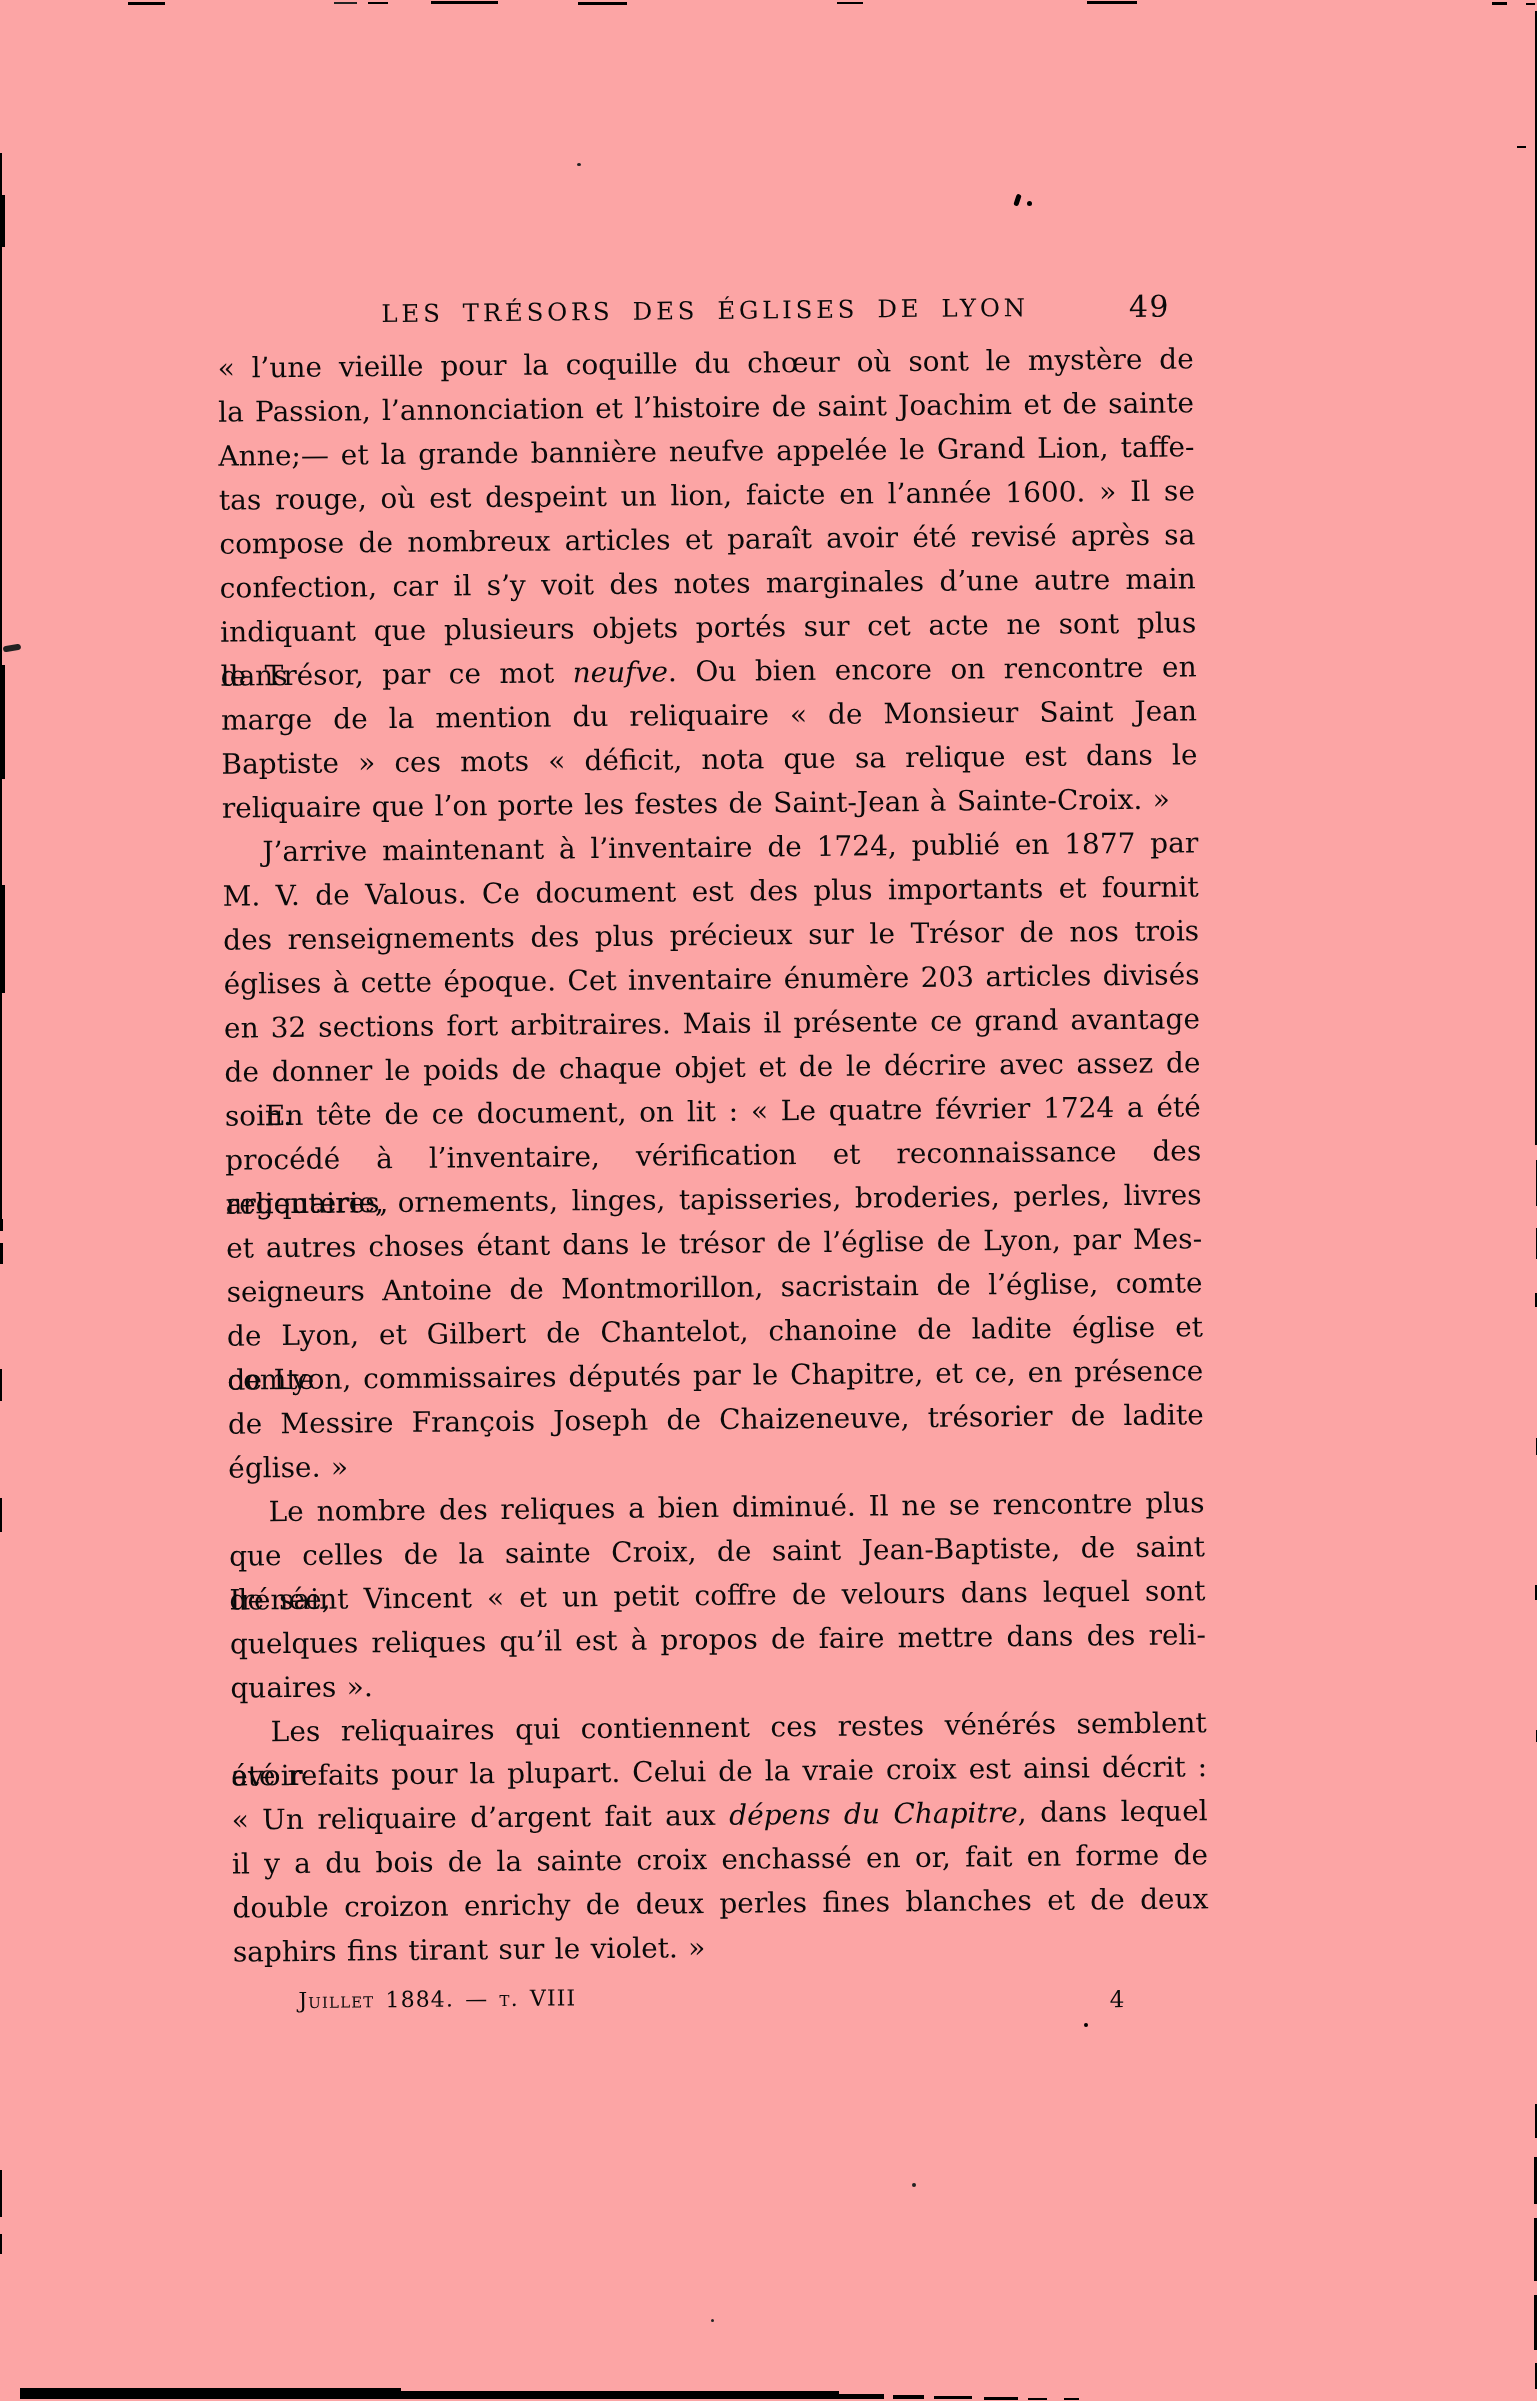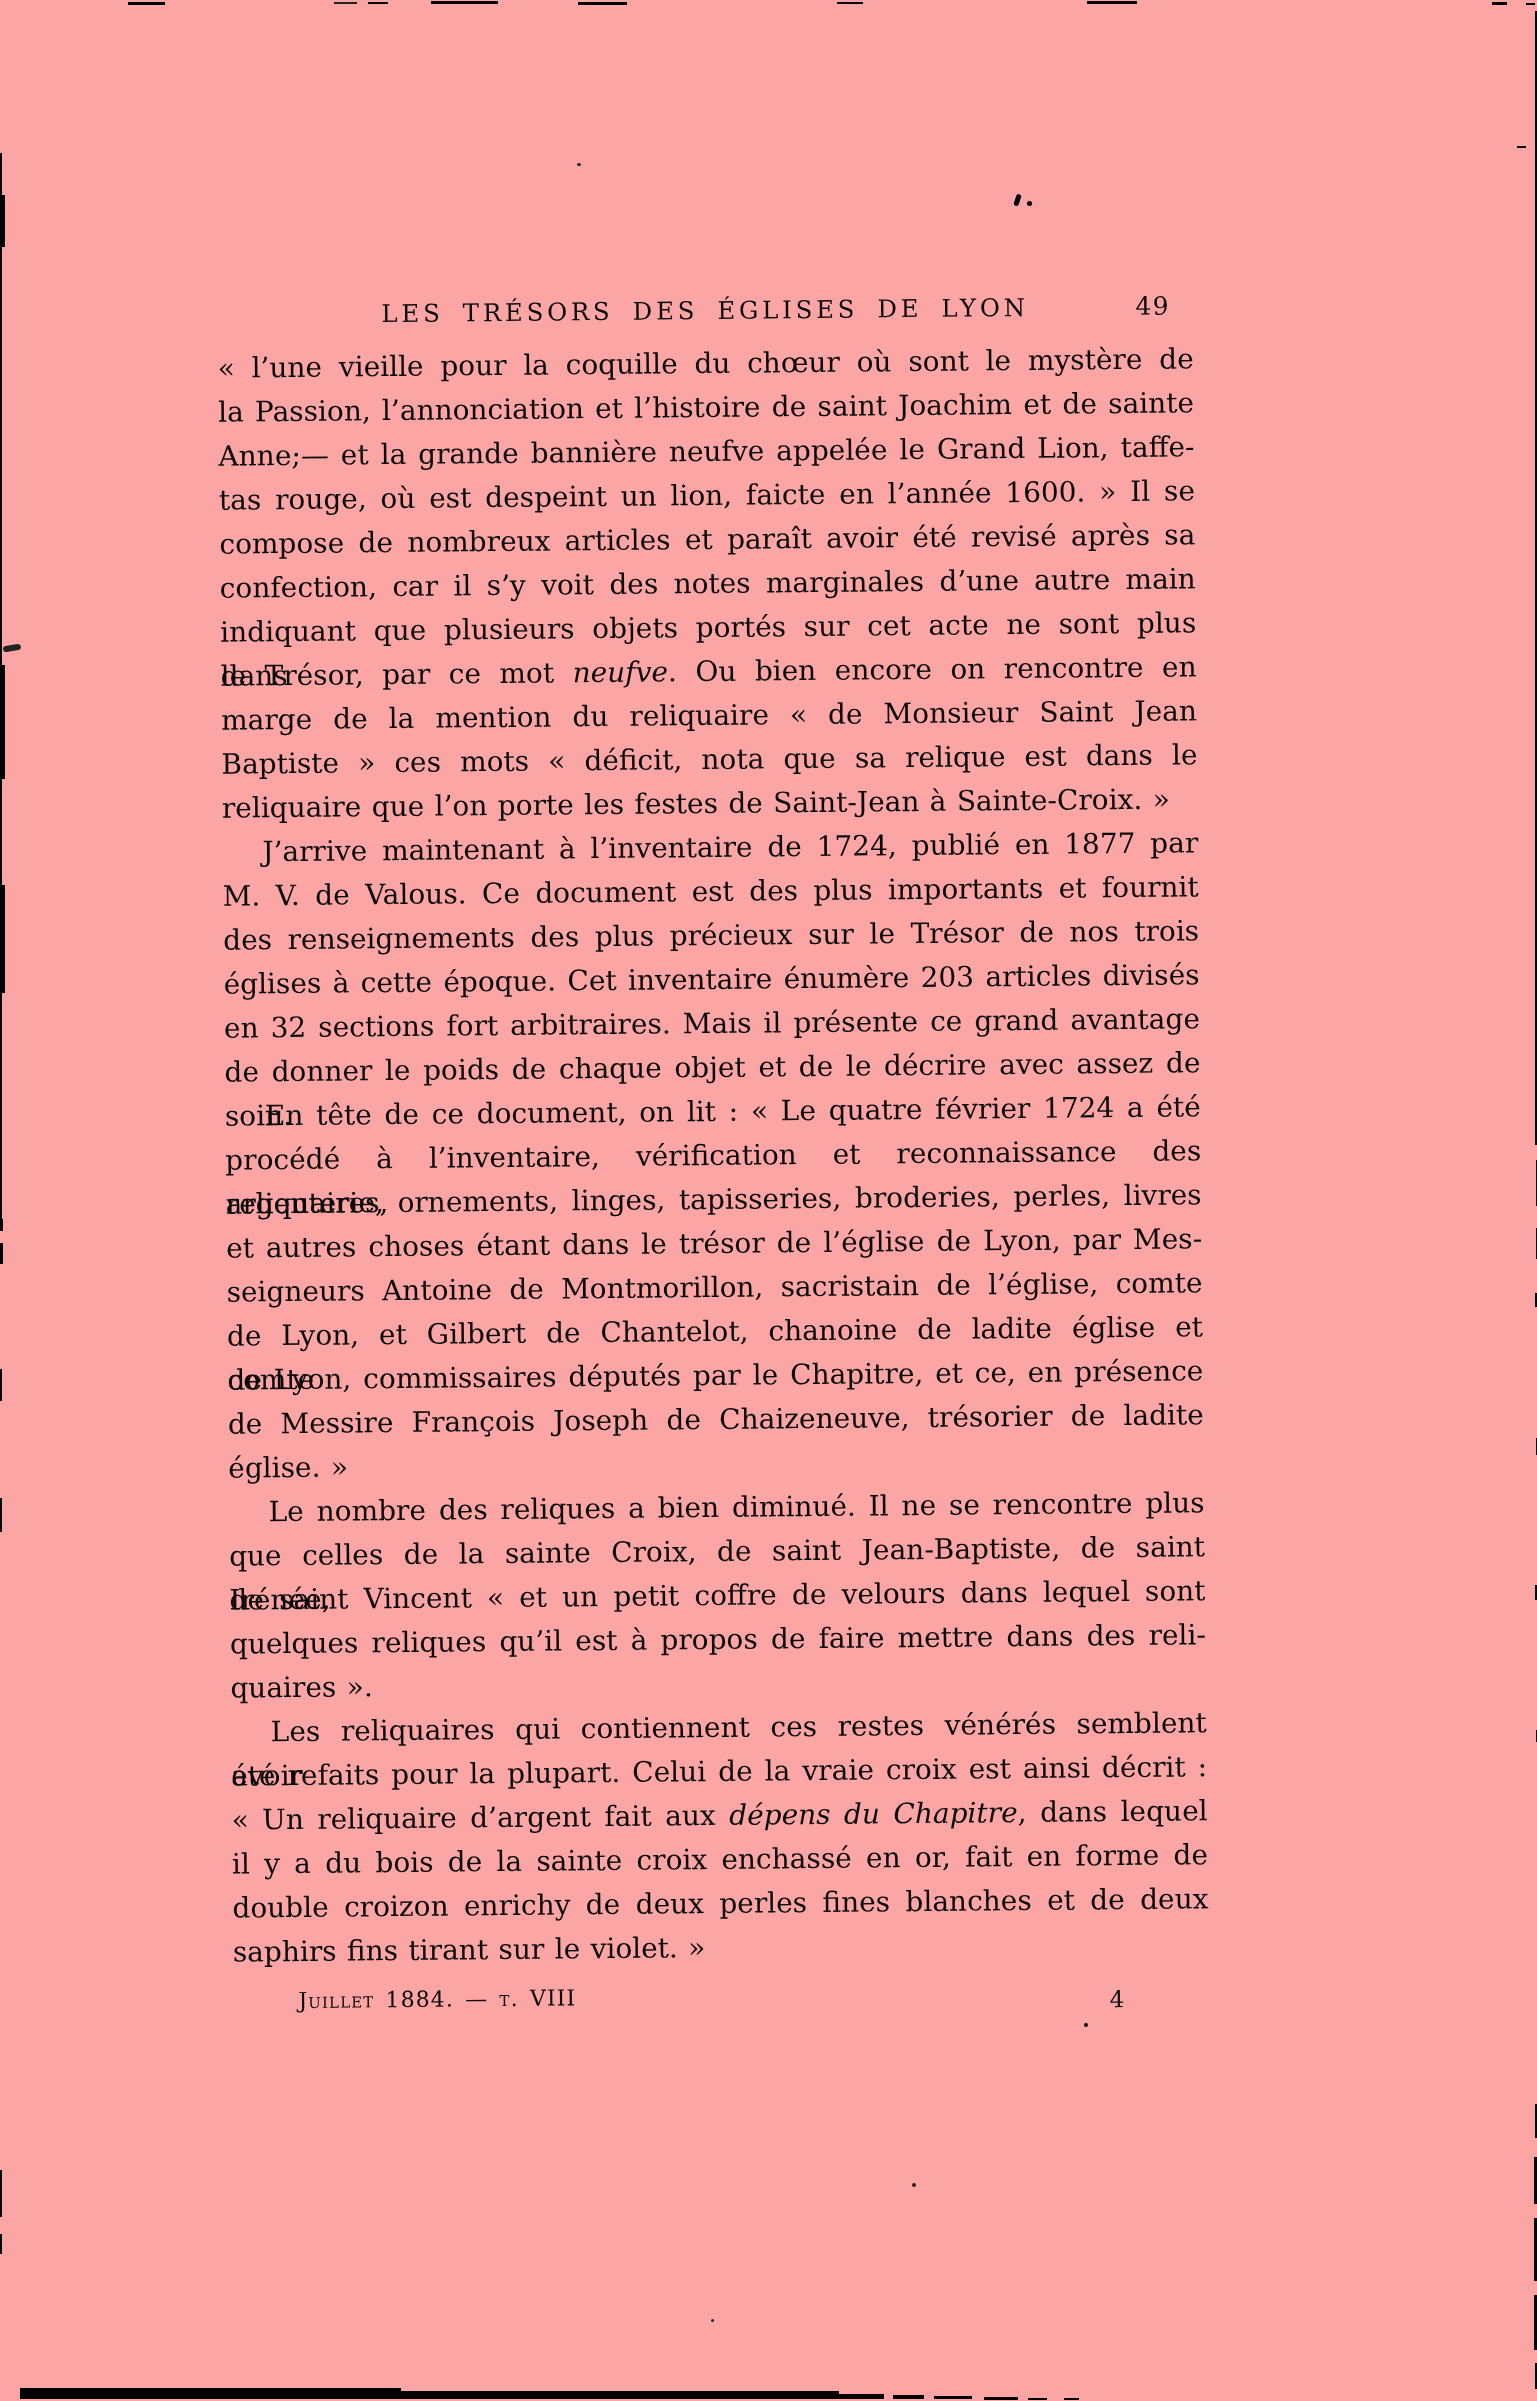--- a/index.html
+++ b/index.html
@@ -30,21 +30,21 @@
     display: block;
     text-align: center;
     font-size: 24.4px;
     letter-spacing: 3.8px;
     word-spacing: 7.6px;
   }
   .folio {
     position: absolute;
     right: 23px;
     top: 0;
-    font-size: 25px;
+    font-size: 30px;
     letter-spacing: 1.5px;
   }
   .body-text { font-size: 28px; }
   .paragraph { margin: 0; }
   .text-line {
     height: 44px;
     line-height: 44px;
     text-align: justify;
     text-align-last: justify;
     word-spacing: 1.5px;

